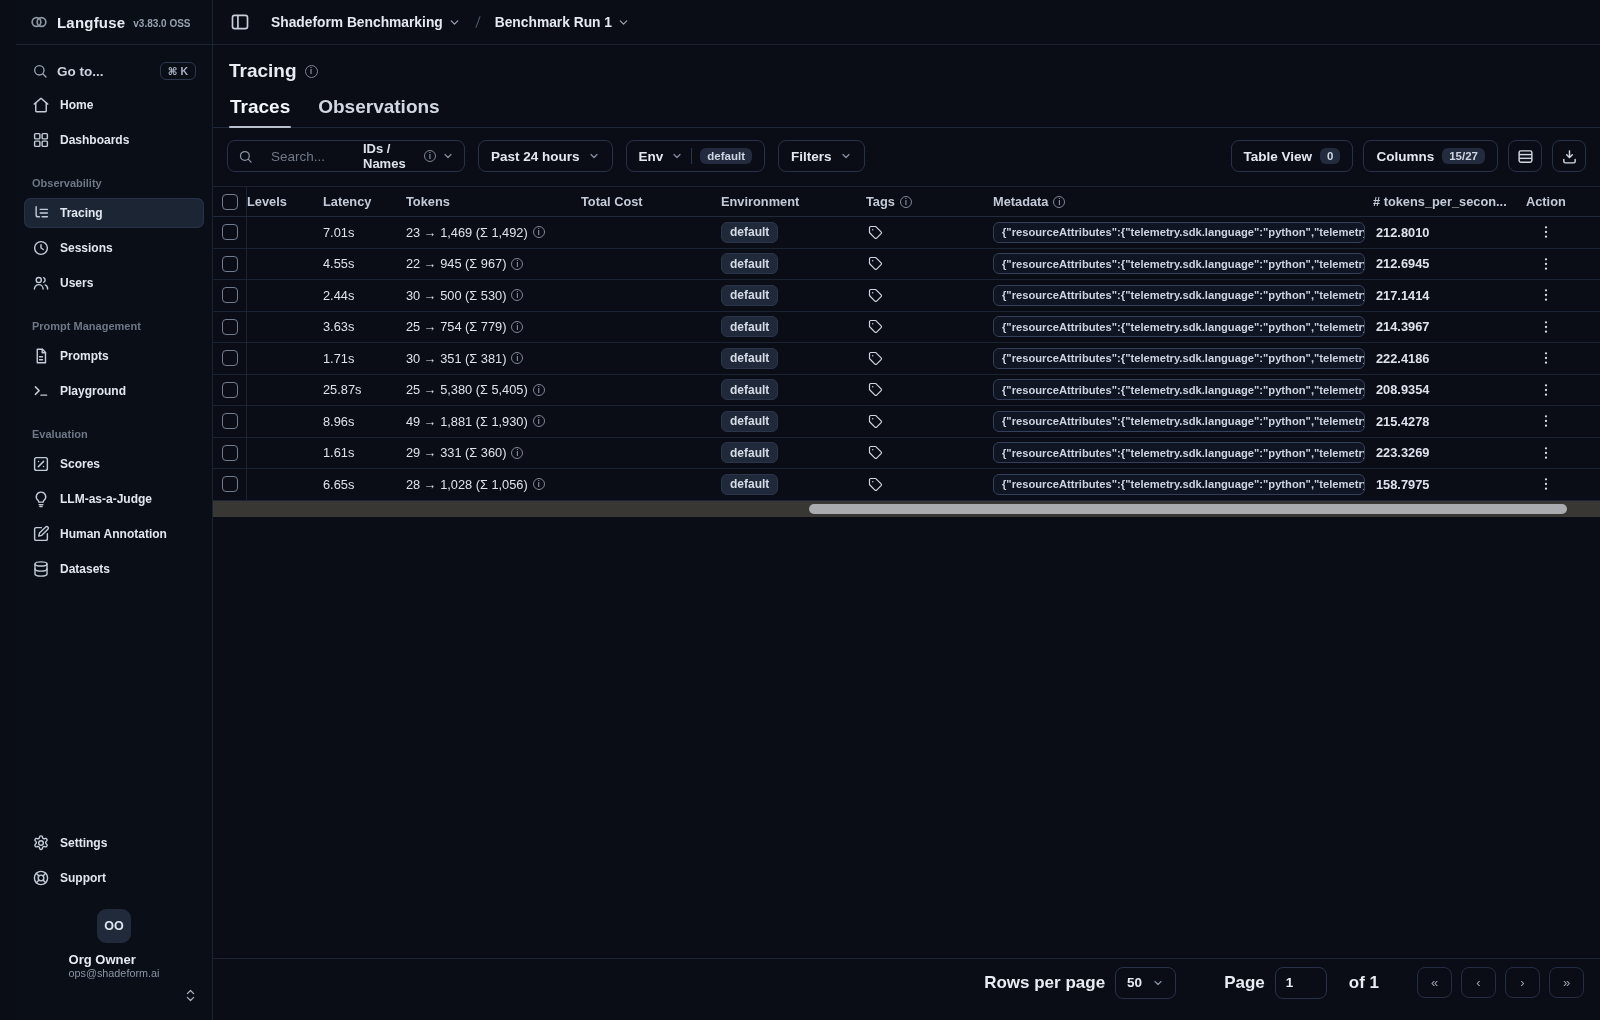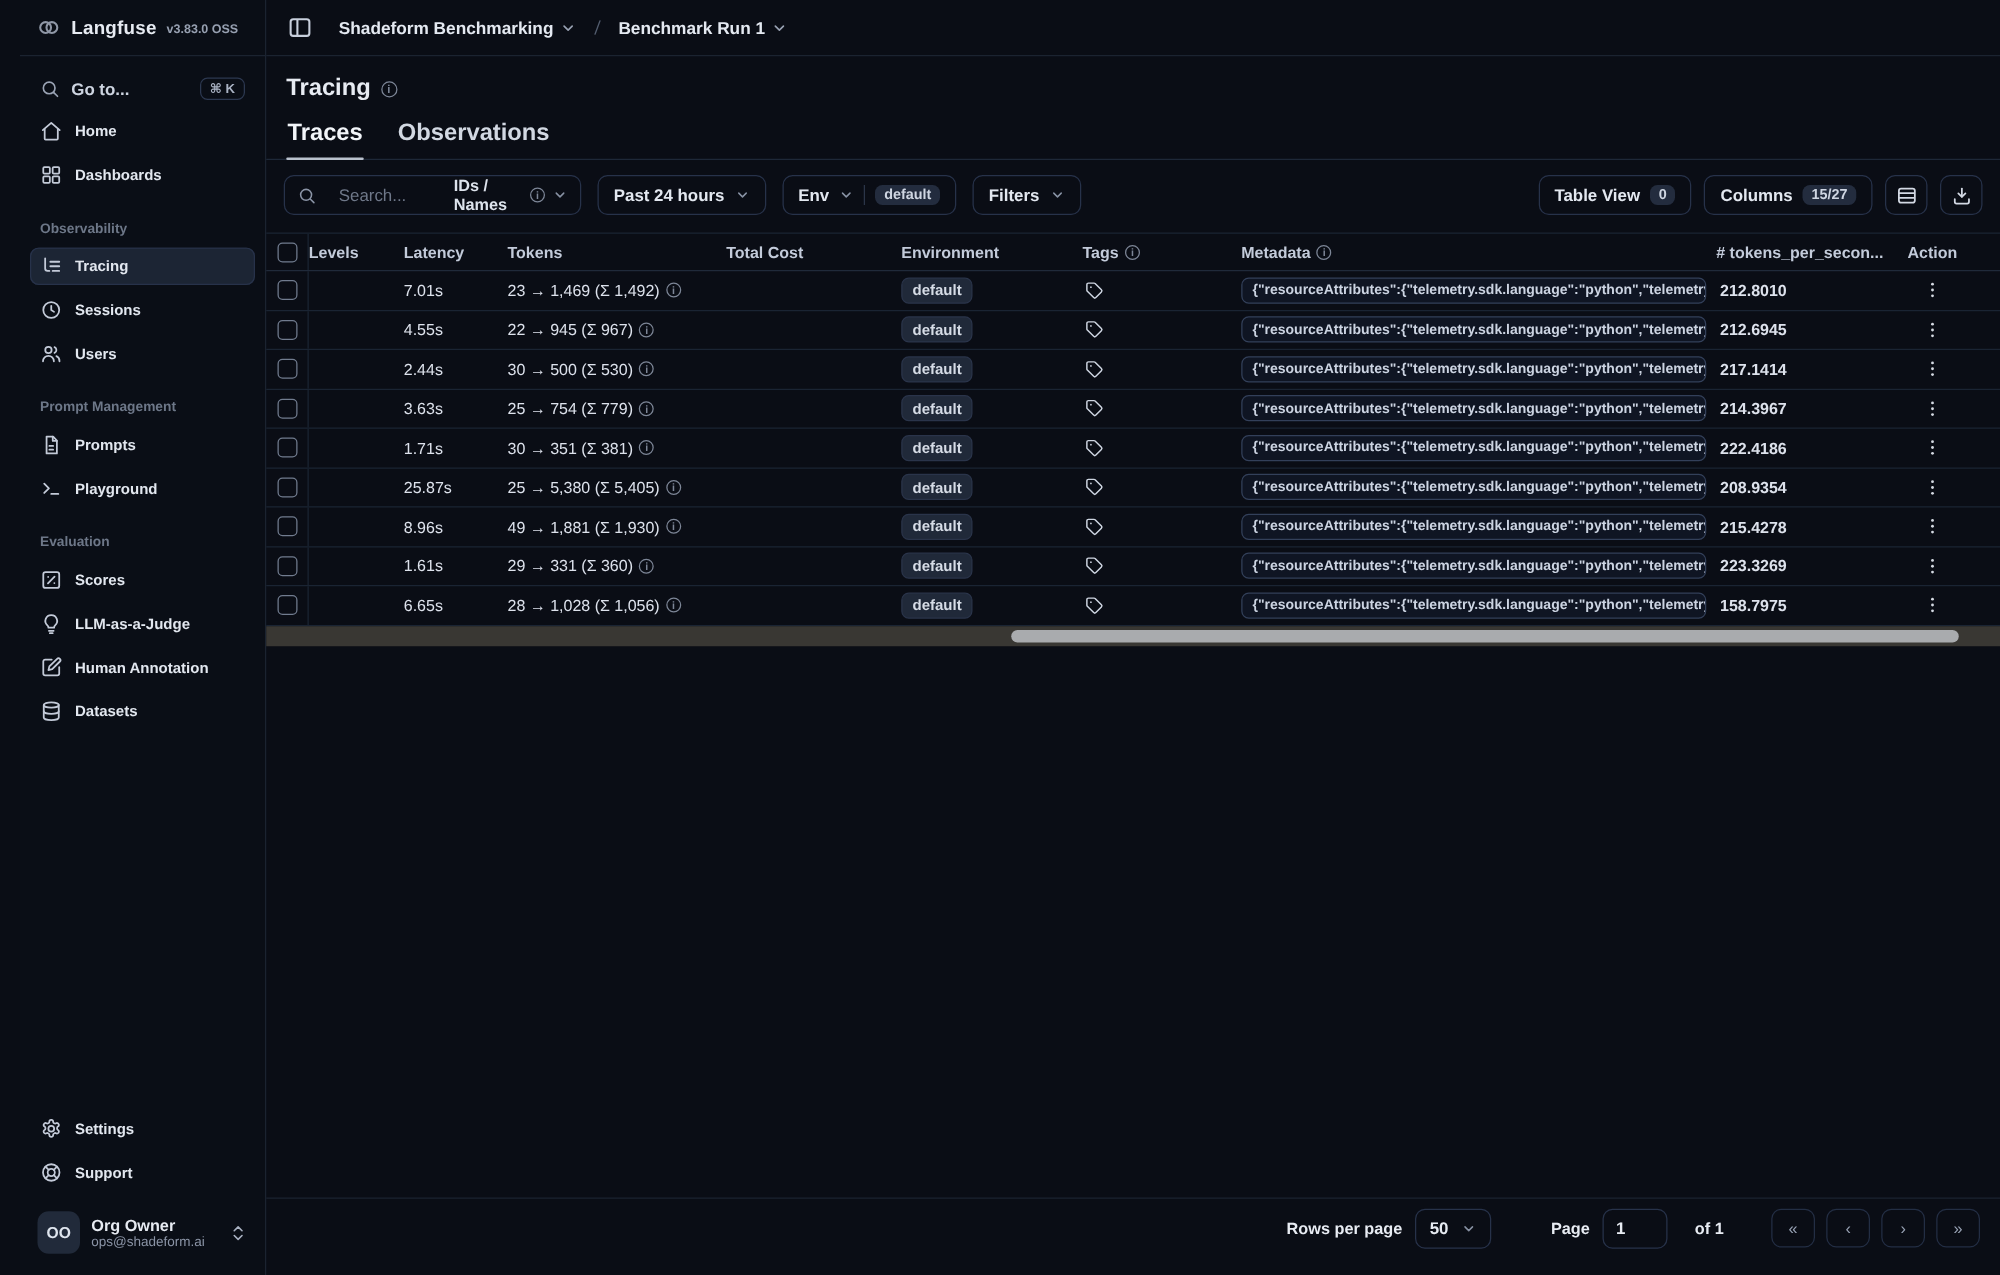--- a/index.html
+++ b/index.html
@@ -16,21 +16,21 @@
   .goto-row { margin:11px 8px 2px; height:30px; display:flex; align-items:center; gap:9px; padding:0 8px; border-radius:7px; color:#cdd4e0; cursor:pointer; }
   .goto-row .lbl { font-size:13.5px; font-weight:600;text-align:center; }
   .kbd { margin-left:auto; border:1px solid #2c3850; border-radius:6px; padding:2px 7px; font-size:10.5px; color:#aab3c4; font-weight:600; }
   .side-nav { display:flex; flex-direction:column; }
   .side-heading { margin:19px 16px 7px; font-size:11px; font-weight:bold; color:#6d7788; }
   .side-item { margin:2px 8px 3px; height:30px; display:flex; align-items:center; gap:10px; padding:0 8px; border-radius:7px; cursor:pointer; color:#e2e7ef; }
   .side-item.active { background:#1c2534; box-shadow:inset 0 0 0 1px #27324a; }
   .side-item .icn { width:18px; height:18px; display:flex; color:#c3cad8; }
   .side-item .lbl { font-size:12px; font-weight:600; }
   .side-spacer { flex:1; }
-  .user-card { margin:8px 8px 12px; display:flex; align-items:center; gap:9px; padding:5px 6px; border-radius:8px; cursor:pointer; }
+  .user-card { margin:8px 8px 12px; display:flex; align-items:center; gap:9px; padding:5px 6px; border-radius:8px; cursor:pointer;flex-direction:column; }
   .avatar { width:34px; height:34px; border-radius:9px; background:#212a3a; display:flex; align-items:center; justify-content:center; font-size:12.5px; font-weight:bold; color:#dfe5ee; }
   .user-meta { display:flex; flex-direction:column; }
   .user-name { font-size:13px; font-weight:bold; }
   .user-email { font-size:10.8px; color:#8b94a6; }
   .updown { margin-left:auto; color:#aab2c2; display:flex; }
 
   
   .main { flex:1; display:flex; flex-direction:column; min-width:0; }
   .topbar { height:45px; border-bottom:1px solid #1b2330; display:flex; align-items:center; gap:9px; padding:0 13px; }
   .panel-btn { width:28px; height:28px; display:flex; align-items:center; justify-content:center; border-radius:6px; color:#c8cfdc; cursor:pointer; margin-right:8px; }
@@ -78,21 +78,21 @@
   .c-action { display:flex; justify-content:center; }
   .kebab { color:#d5dae3; display:flex; cursor:pointer; }
 
   .hscroll { height:16px; background:#393733; position:relative; }
   .hscroll .thumb { position:absolute; top:3px; height:10px; border-radius:6px; background:#a9abae; left:43%; width:54.6%; cursor:grab; }
 
   .void { flex:1; }
 
   
   .footer { border-top:1px solid #1b2330; height:62px; display:flex; align-items:center; justify-content:flex-end; padding:0 16px 14px; gap:10px; }
-  .foot-lbl { font-size:13px; font-weight:bold; color:#e8ecf3; }
+  .foot-lbl { font-size:17px; font-weight:bold; color:#e8ecf3; }
   .select { height:32px; min-width:60px; border:1px solid #27324a; border-radius:8px; display:flex; align-items:center; gap:10px; padding:0 11px; font-size:13.5px; font-weight:600; cursor:pointer; }
   .gap28 { width:28px; } .gap6 { width:2px; }
   .page-input { width:52px; height:32px; border:1px solid #27324a; border-radius:8px; background:transparent; color:#e8ecf3; font-size:13.5px; font-weight:600; padding:0 10px; outline:none; font-family:inherit; }
   .pager { display:flex; gap:9px; margin-left:28px; }
   .pager-btn { width:35px; height:31px; border:1px solid #232e44; border-radius:8px; background:transparent; color:#98a2b4; font-size:13px; display:flex; align-items:center; justify-content:center; cursor:pointer; font-family:inherit; }
 </style>
 </head>
 <body>
 
 <div class="app">

